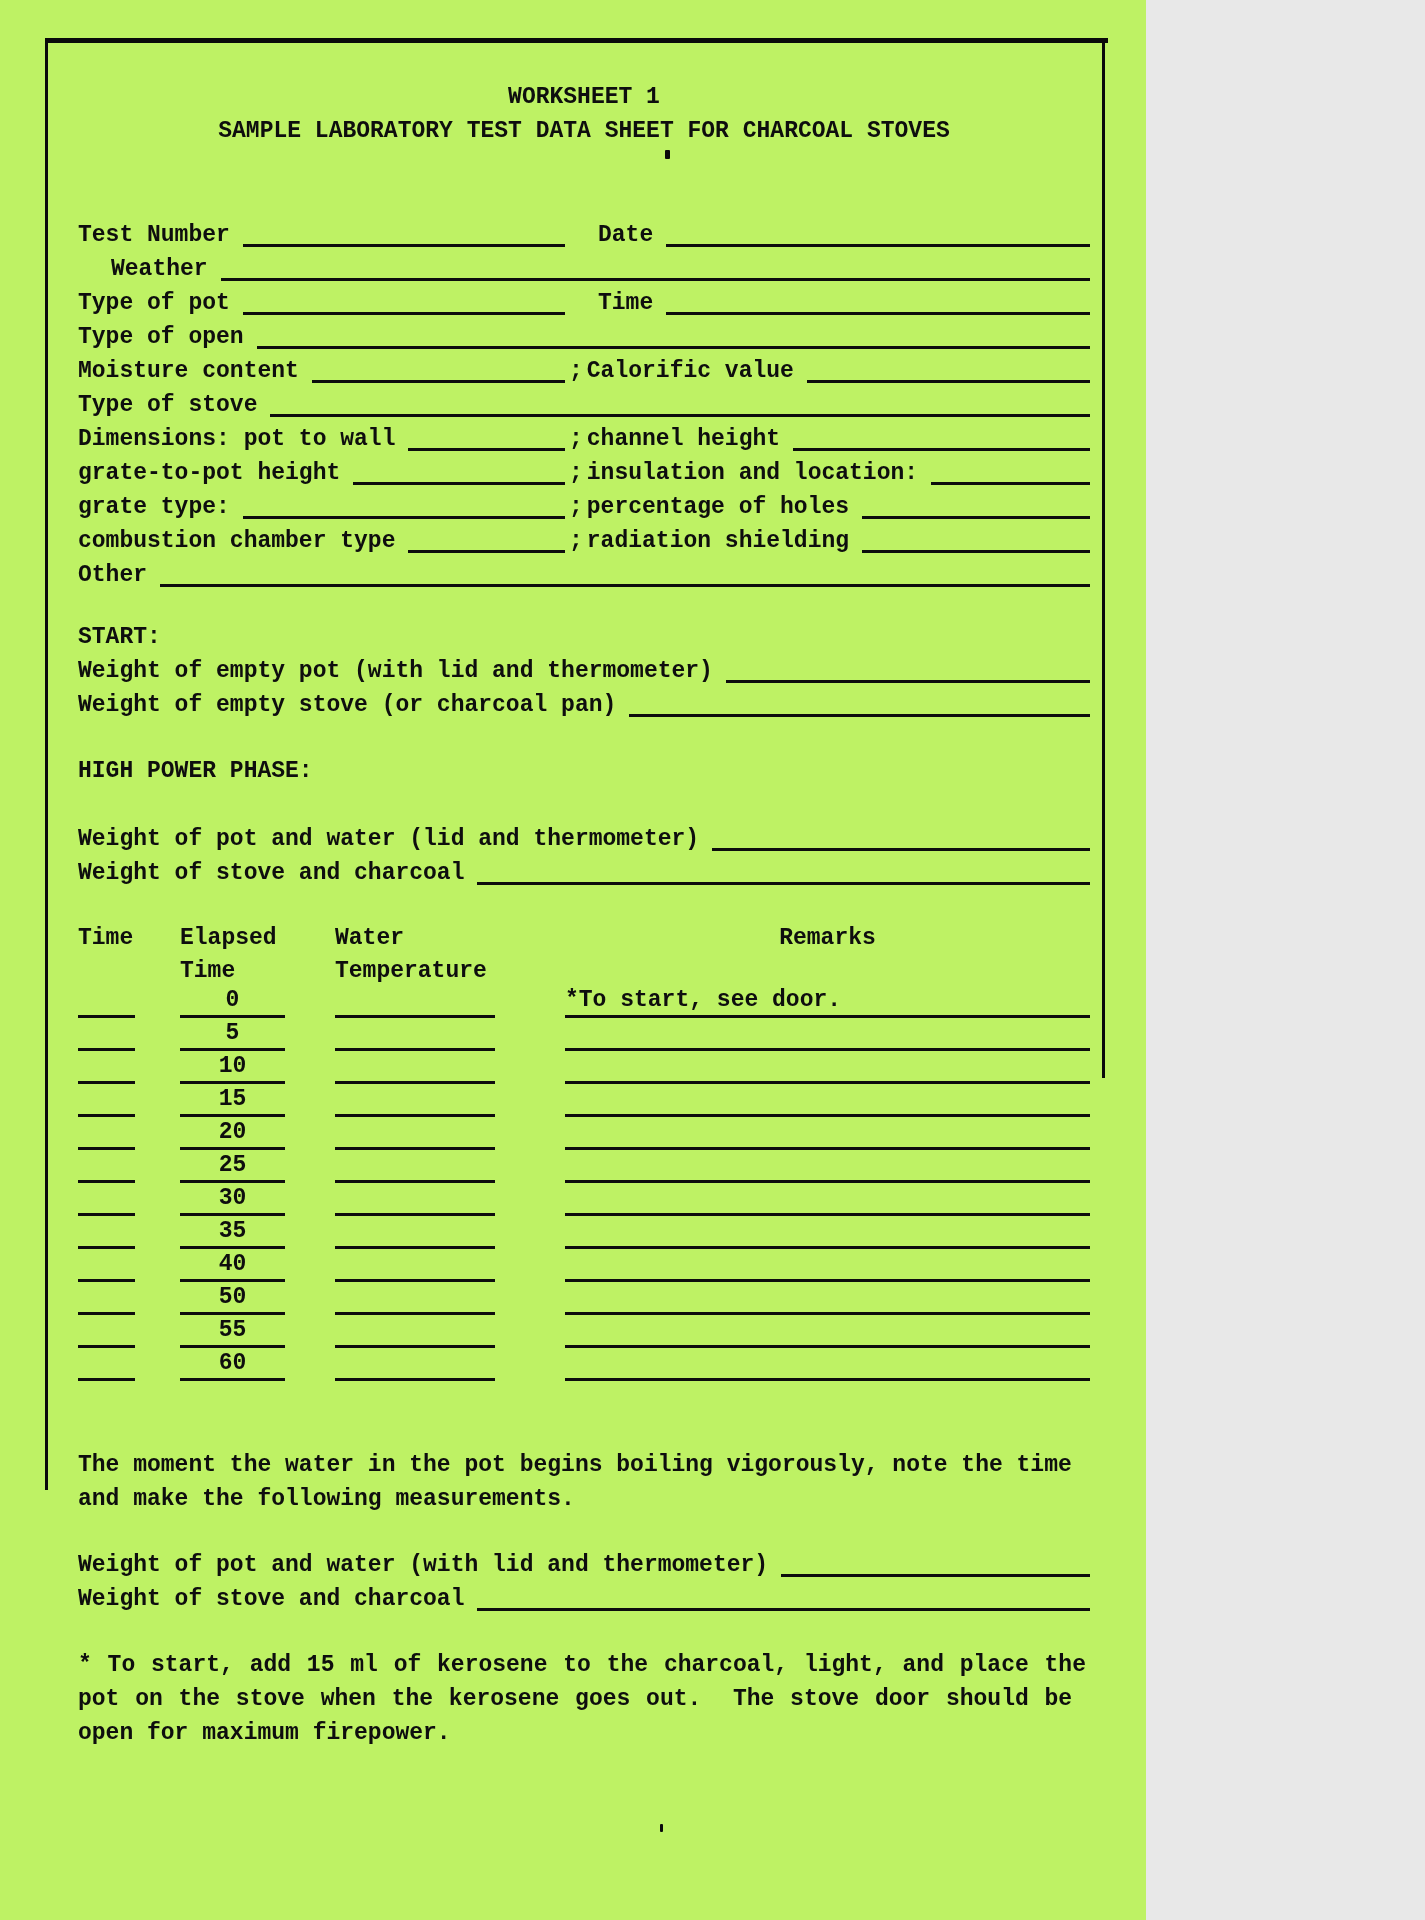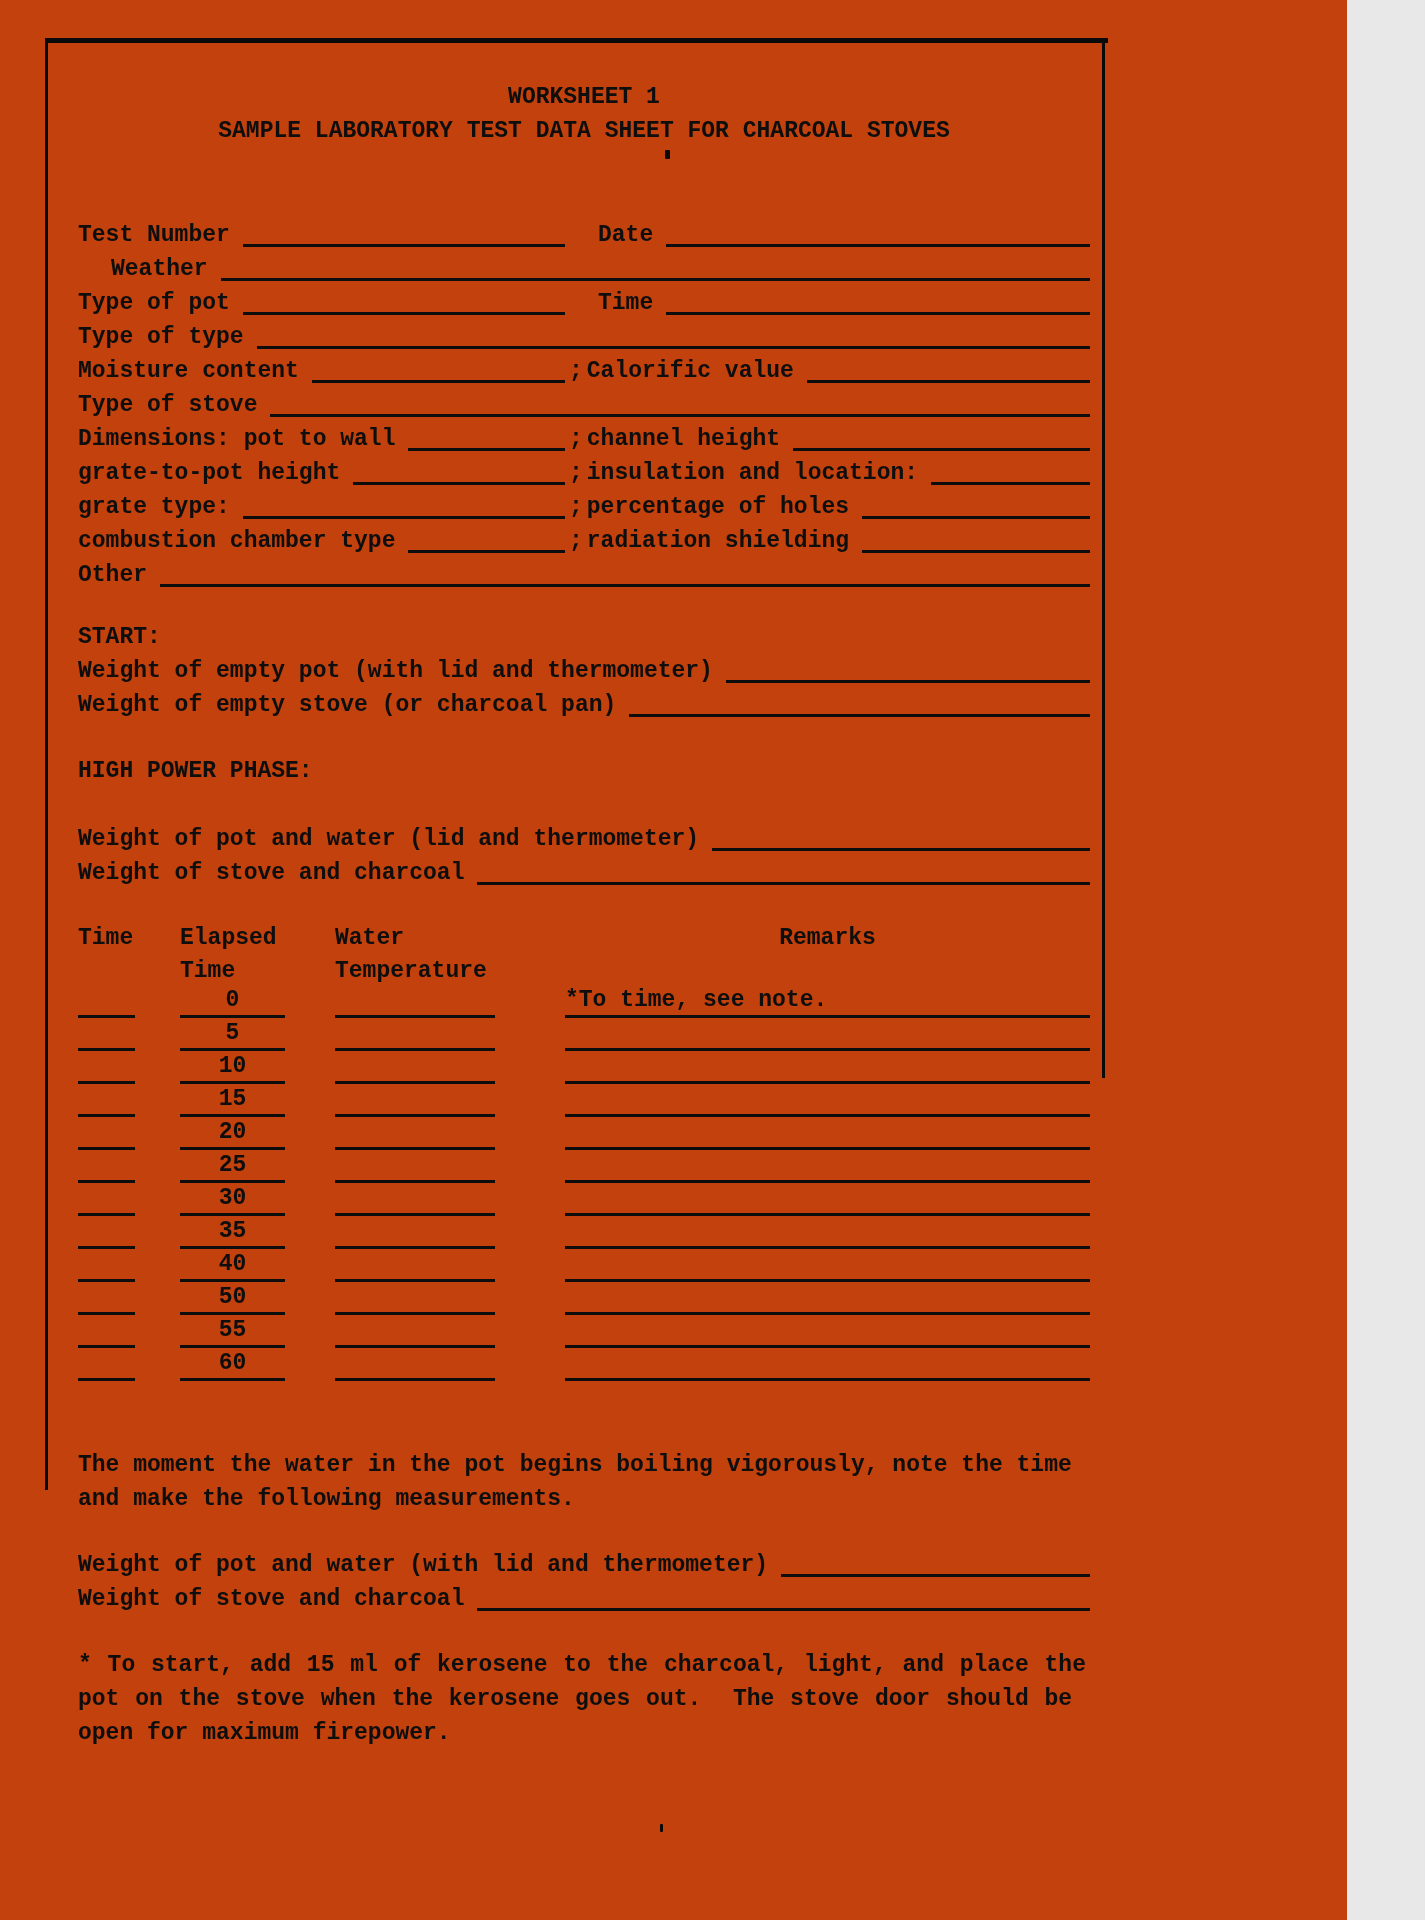--- a/index.html
+++ b/index.html
@@ -1,17 +1,17 @@
 <!DOCTYPE html>
 <html><head>
 <meta charset="utf-8">
 <style>
   html,body{margin:0;padding:0;background:#e8e8e8;}
   .sheet{
-    position:relative;width:1347px;height:1920px;background:#c2410c;
+    position:relative;width:1146px;height:1920px;background:#bef264;
     font-family:"Liberation Mono","DejaVu Sans Mono",monospace;
     font-weight:700;color:#0e0e0e;font-size:23px;overflow:hidden;
   }
   
   .frame-top{position:absolute;left:45px;top:38px;width:1063px;height:5px;background:#0a0a0a;}
   .frame-left{position:absolute;left:45px;top:38px;width:3px;height:1452px;background:#0a0a0a;}
   .frame-right{position:absolute;left:1102px;top:38px;width:3px;height:1040px;background:#0a0a0a;}
   .speck{position:absolute;background:#0a0a0a;border-radius:1px;}
   .speck1{left:665px;top:150px;width:5px;height:9px;}
   .speck2{left:660px;top:1824px;width:3px;height:8px;}
@@ -83,21 +83,21 @@
       <span class="rcol"><span class="lbl">Weather</span><span class="fill"></span></span>
     </div>
 
     <div class="frow">
       <span class="lcol"><span class="lbl">Type of pot</span><span class="fill"></span></span>
       <span class="gap"></span>
       <span class="rcol"><span class="lbl">Time</span><span class="fill"></span></span>
     </div>
 
     <div class="frow">
-      <span class="lbl">Type of type</span><span class="fill"></span>
+      <span class="lbl">Type of open</span><span class="fill"></span>
     </div>
 
     <div class="frow">
       <span class="lcol"><span class="lbl">Moisture content</span><span class="fill"></span></span>
       <span class="semi">;</span>
       <span class="rcol aftersemi"><span class="lbl">Calorific value</span><span class="fill"></span></span>
     </div>
 
     <div class="frow">
       <span class="lbl">Type of stove</span><span class="fill"></span>
@@ -167,21 +167,21 @@
       <span class="c-water">Temperature</span>
       <span class="c-remarks"></span>
     </div>
 
     <div>
 
         <div class="trow data">
           <span class="c-time"></span>
           <span class="c-elapsed">0</span>
           <span class="c-water"></span>
-          <span class="c-remarks">*To time, see note.</span>
+          <span class="c-remarks">*To start, see door.</span>
         </div>
 
         <div class="trow data">
           <span class="c-time"></span>
           <span class="c-elapsed">5</span>
           <span class="c-water"></span>
           <span class="c-remarks"></span>
         </div>
 
         <div class="trow data">

